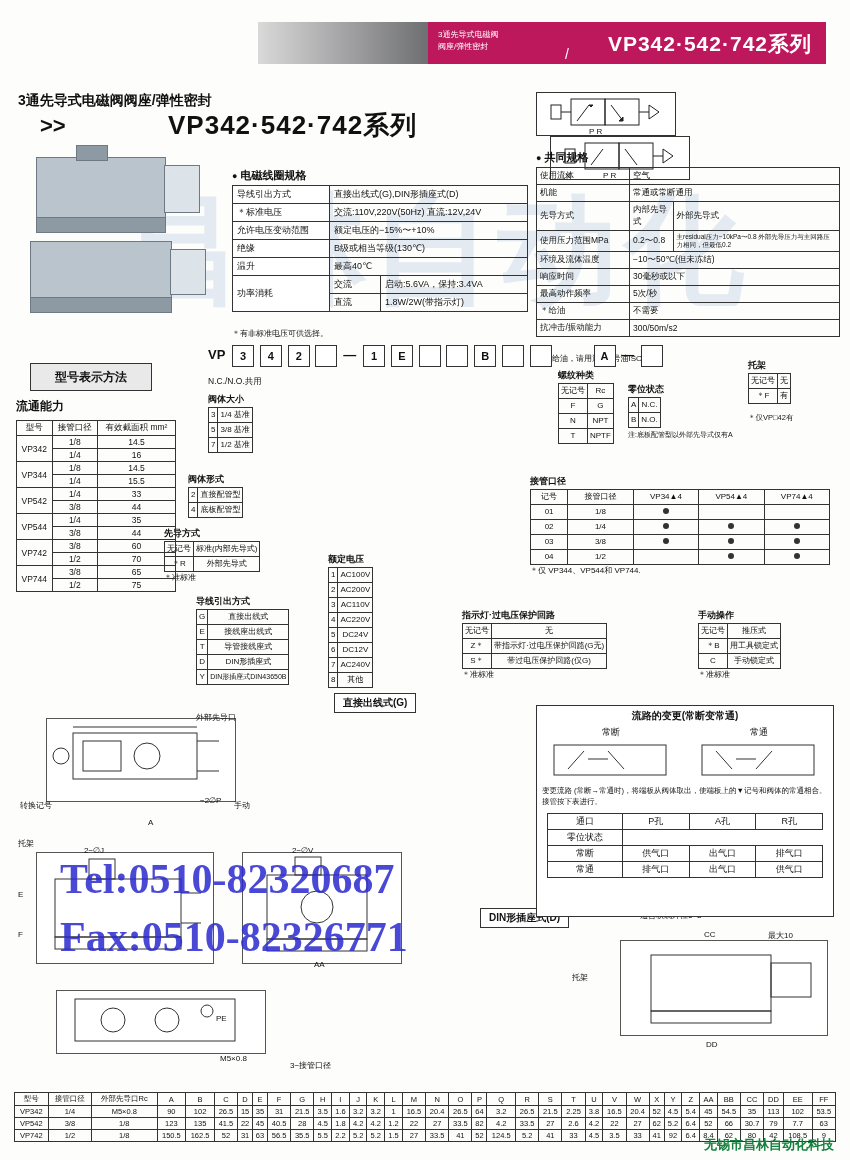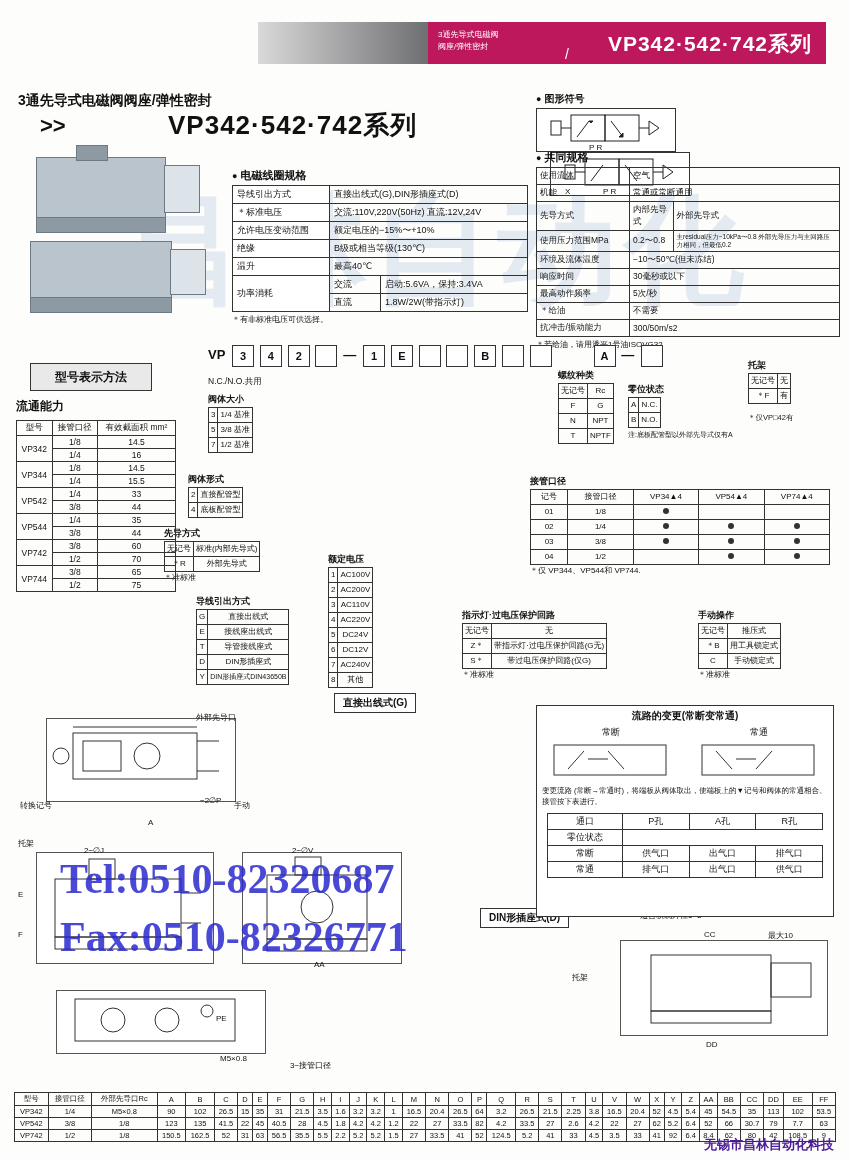--- a/index.html
+++ b/index.html
@@ -33,21 +33,21 @@
      line-height:58px;opacity:.85;pointer-events:none;}
   
   table{border-collapse:collapse;}
   td,th{border:1px solid #333;padding:1px 3px;font-size:9px;text-align:center;vertical-align:middle;}
   .sec-title{font-size:11px;font-weight:bold;}
   .bullet:before{content:"●";margin-right:3px;font-size:9px;}
   
   .coil{position:absolute;left:232px;top:168px;width:296px;}
   .coil td{text-align:left;padding:2px 4px;font-size:9px;}
   .coil .k{width:88px;background:#fff;}
-  .coil-note{font-size:8px;margin-top:2px;}
+  .coil-note{font-size:8px;margin-top:16px;}
   
   .symbolbox{position:absolute;left:536px;top:92px;width:296px;height:62px;}
   .sym-t{font-size:10px;font-weight:bold;margin-bottom:2px;}
   .sym-cell{display:inline-block;width:138px;height:42px;border:1px solid #333;position:relative;background:#fff;}
   
   .common{position:absolute;left:536px;top:150px;width:304px;}
   .common td{text-align:left;padding:2px 3px;font-size:8.5px;}
   .common .k{width:86px;}
   
   .modelbox{position:absolute;left:18px;top:345px;width:814px;height:360px;}
@@ -71,21 +71,21 @@
   .dwg-label{position:absolute;font-size:8px;}
   .boxtitle{border:1px solid #333;background:#fff;font-size:10px;font-weight:bold;
       padding:2px 8px;display:inline-block;}
   
   .fchange{position:absolute;left:536px;top:705px;width:296px;height:210px;border:1px solid #333;background:#fff;}
   .fchange h4{margin:3px 0;text-align:center;font-size:10px;font-weight:bold;}
   .fchange .note{font-size:7.5px;line-height:11px;padding:2px 5px;}
   
   .dimtab{position:absolute;left:14px;top:1092px;width:822px;}
   .dimtab td{font-size:7.5px;padding:1px 1px;}
-  .footer{position:absolute;right:16px;bottom:6px;font-size:13px;font-weight:bold;color:#4c1d95;}
+  .footer{position:absolute;right:16px;bottom:6px;font-size:13px;font-weight:bold;color:#15803d;}
   .circ{display:inline-block;width:6px;height:6px;border-radius:50%;background:#333;}
 </style>
 </head>
 <body>
 
 <div class="page">
 
   <div class="hdr">
     <div class="hdr-grad"></div>
     <div class="hdr-sub">
@@ -106,21 +106,20 @@
     <div class="ph-body" style="left:18px;top:12px;width:128px;height:60px;"></div>
     <div class="ph-body ph-dark" style="left:18px;top:72px;width:128px;height:14px;"></div>
     <div class="ph-body ph-light" style="left:146px;top:20px;width:34px;height:46px;"></div>
     <div class="ph-body" style="left:12px;top:96px;width:140px;height:56px;"></div>
     <div class="ph-body ph-dark" style="left:12px;top:152px;width:140px;height:14px;"></div>
     <div class="ph-body ph-light" style="left:152px;top:104px;width:34px;height:44px;"></div>
     <div class="ph-body ph-dark" style="left:58px;top:0px;width:30px;height:14px;"></div>
   </div>
 
   <div class="symbolbox">
-    <div class="sym-t bullet">图形符号</div>
     <div class="sym-cell">
       <svg width="136" height="40" viewBox="0 0 136 40">
         <rect x="34" y="6" width="34" height="26" fill="none" stroke="#222"></rect>
         <rect x="68" y="6" width="34" height="26" fill="none" stroke="#222"></rect>
         <path d="M40 28 L52 12 M54 14 l-2 -2 l4 0 z" stroke="#222" fill="#222"></path>
         <path d="M74 12 L86 28 M86 28 l0 -4 l-4 4 z" stroke="#222" fill="#222"></path>
         <path d="M24 19 h10 M102 19 h10" stroke="#222"></path>
         <rect x="14" y="12" width="10" height="14" fill="none" stroke="#222"></rect>
         <path d="M112 12 l10 7 l-10 7 z" fill="none" stroke="#222"></path>
       </svg>

